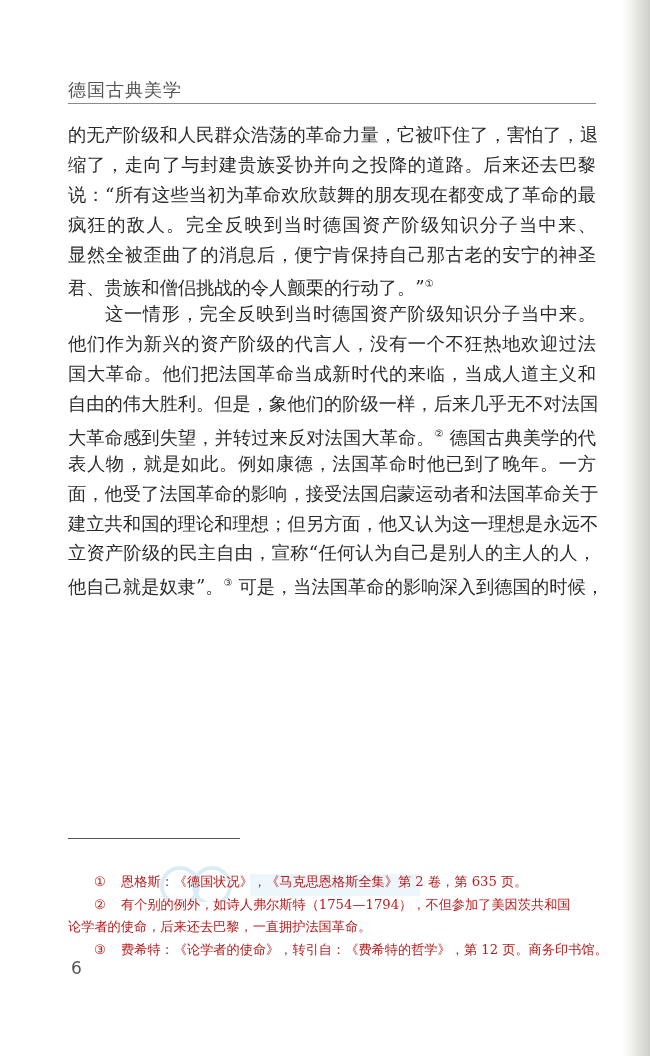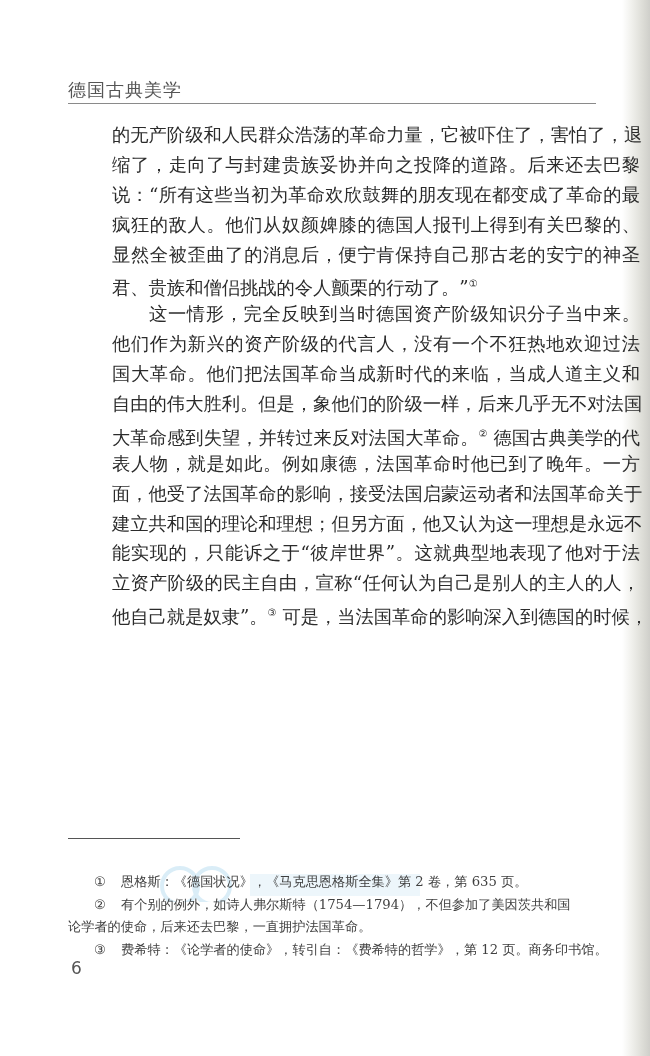--- a/index.html
+++ b/index.html
@@ -17,33 +17,33 @@
     position: absolute; left: 68px; top: 78px;
     font-family: "DejaVu Sans", "Liberation Sans", sans-serif;
     font-size: 18px; color: #555; letter-spacing: 1px;
   }
   .head-rule {
     position: absolute; left: 68px; top: 103px; width: 528px; height: 0;
     border-top: 1.5px solid #8a8a8a;
   }
   .body-text {
     position: absolute; left: 68px; top: 120px; width: 528px;
-    font-size: 18.3px; line-height: 29.9px; color: #2b2b2b; margin-left: 44px;
+    font-size: 18.3px; line-height: 29.9px; color: #2b2b2b;
   }
   .body-text .line { white-space: nowrap; height: 29.9px; text-align: justify; text-align-last: justify; }
   .body-text .line.last { text-align-last: left; }
   .body-text .line.indent { padding-left: 37px; }
   sup.fn { font-size: 10px; vertical-align: 7px; }
   .fn-rule {
     position: absolute; left: 68px; top: 838px; width: 172px; height: 0;
     border-top: 1.3px solid #555;
   }
   .footnotes {
     position: absolute; left: 68px; top: 871px; width: 528px;
-    font-size: 13.2px; line-height: 22.5px; color: #404040;
+    font-size: 13.2px; line-height: 22.5px; color: #b91c1c;
   }
   .footnotes .fline { white-space: nowrap; }
   .footnotes .fline.indent { padding-left: 26px; }
   .footnotes .mark { display: inline-block; width: 27px; }
   .watermark {
     position: absolute; left: 150px; top: 862px; width: 280px; height: 40px;
     opacity: 0.18; pointer-events: none;
   }
   .page-number {
     position: absolute; left: 71px; top: 958px;
@@ -56,32 +56,31 @@
 
 <div class="page-edge"></div>
 
 <div class="running-head">德国古典美学</div>
 <div class="head-rule"></div>
 
 <div class="body-text" id="body-text">
     <div class="line"><span>的无产阶级和人民群众浩荡的革命力量，它被吓住了，害怕了，退</span></div>
     <div class="line"><span>缩了，走向了与封建贵族妥协并向之投降的道路。后来还去巴黎</span></div>
     <div class="line"><span>说：“所有这些当初为革命欢欣鼓舞的朋友现在都变成了革命的最</span></div>
-    <div class="line"><span>疯狂的敌人。他们从奴颜婢膝的德国人报刊上得到有关巴黎的、</span></div>
+    <div class="line"><span>疯狂的敌人。完全反映到当时德国资产阶级知识分子当中来、</span></div>
     <div class="line"><span>显然全被歪曲了的消息后，便宁肯保持自己那古老的安宁的神圣</span></div>
     <div class="line last"><span>君、贵族和僧侣挑战的令人颤栗的行动了。”</span><sup class="fn">①</sup></div>
     <div class="line indent"><span>这一情形，完全反映到当时德国资产阶级知识分子当中来。</span></div>
     <div class="line"><span>他们作为新兴的资产阶级的代言人，没有一个不狂热地欢迎过法</span></div>
     <div class="line"><span>国大革命。他们把法国革命当成新时代的来临，当成人道主义和</span></div>
     <div class="line"><span>自由的伟大胜利。但是，象他们的阶级一样，后来几乎无不对法国</span></div>
     <div class="line"><span>大革命感到失望，并转过来反对法国大革命。</span><sup class="fn">②</sup><span> 德国古典美学的代</span></div>
     <div class="line"><span>表人物，就是如此。例如康德，法国革命时他已到了晚年。一方</span></div>
     <div class="line"><span>面，他受了法国革命的影响，接受法国启蒙运动者和法国革命关于</span></div>
     <div class="line"><span>建立共和国的理论和理想；但另方面，他又认为这一理想是永远不</span></div>
-    <div class="line"><span>能实现的，只能诉之于“彼岸世界”。这就典型地表现了他对于法</span></div>
     <div class="line"><span>立资产阶级的民主自由，宣称“任何认为自己是别人的主人的人，</span></div>
     <div class="line"><span>他自己就是奴隶”。</span><sup class="fn">③</sup><span> 可是，当法国革命的影响深入到德国的时候，</span></div>
   </div>
 
 <div class="fn-rule"></div>
 
 <svg class="watermark" viewBox="0 0 280 40">
   <circle cx="30" cy="24" r="18" fill="none" stroke="#3aa0d8" stroke-width="4"></circle>
   <circle cx="62" cy="24" r="18" fill="none" stroke="#3aa0d8" stroke-width="4"></circle>
   <rect x="100" y="12" width="170" height="22" fill="#3aa0d8" opacity="0.5"></rect>

